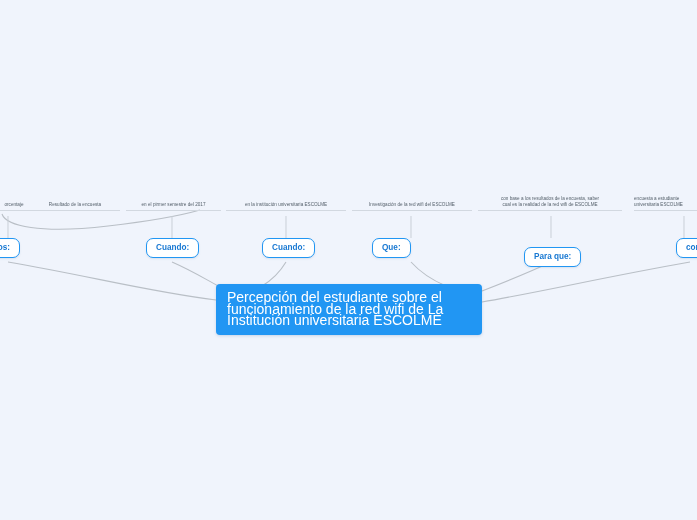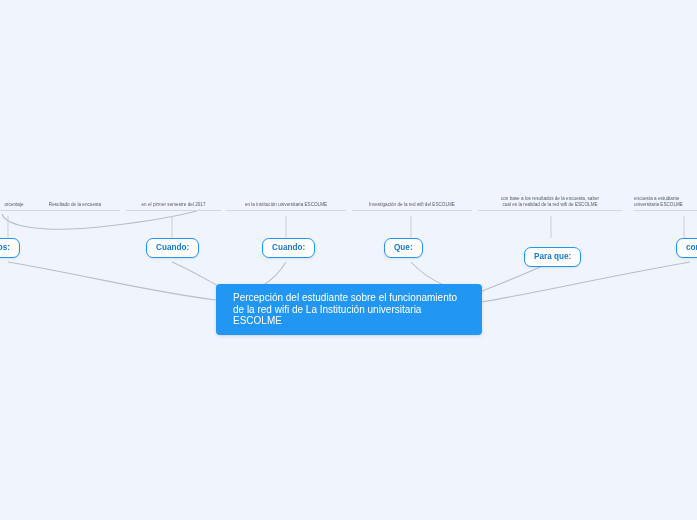--- a/index.html
+++ b/index.html
@@ -62,23 +62,23 @@
 
   
   .central-node {
     position: absolute;
     left: 216px;
     top: 284px;
     width: 266px;
     background: #2196f3;
     color: #ffffff;
     border-radius: 4px;
-    font-size: 10px;
+    font-size: 14px;
     line-height: 11.6px;
-    padding: 8px 17px;
+    padding: 8px 11px;
     box-sizing: border-box;
     box-shadow: 0 1px 3px rgba(80,120,170,.25);
   }
 </style>
 </head>
 <body>
 
 <div id="canvas">
 
   <svg id="edges" viewBox="0 0 697 520" xmlns="http://www.w3.org/2000/svg">
@@ -126,21 +126,21 @@
       <line x1="8" y1="216" x2="8" y2="238"></line>
     </g>
   </svg>
 
   <div class="topic-node" style="left:-20px; top:238px;">ntos:</div>
 
   <div class="topic-node" style="left:146px; top:238px;">Cuando:</div>
 
   <div class="topic-node" style="left:262px; top:238px;">Cuando:</div>
 
-  <div class="topic-node" style="left:384px; top:238px;">Que:</div>
+  <div class="topic-node" style="left:372px; top:238px;">Que:</div>
 
   <div class="topic-node" style="left:524px; top:247px;">Para que:</div>
 
   <div class="topic-node" style="left:676px; top:238px;">con</div>
 
   <div class="central-node">Percepción del estudiante sobre el funcionamiento de la red wifi  de La  Institución universitaria ESCOLME</div>
 
 </div>
 
 </body></html>

